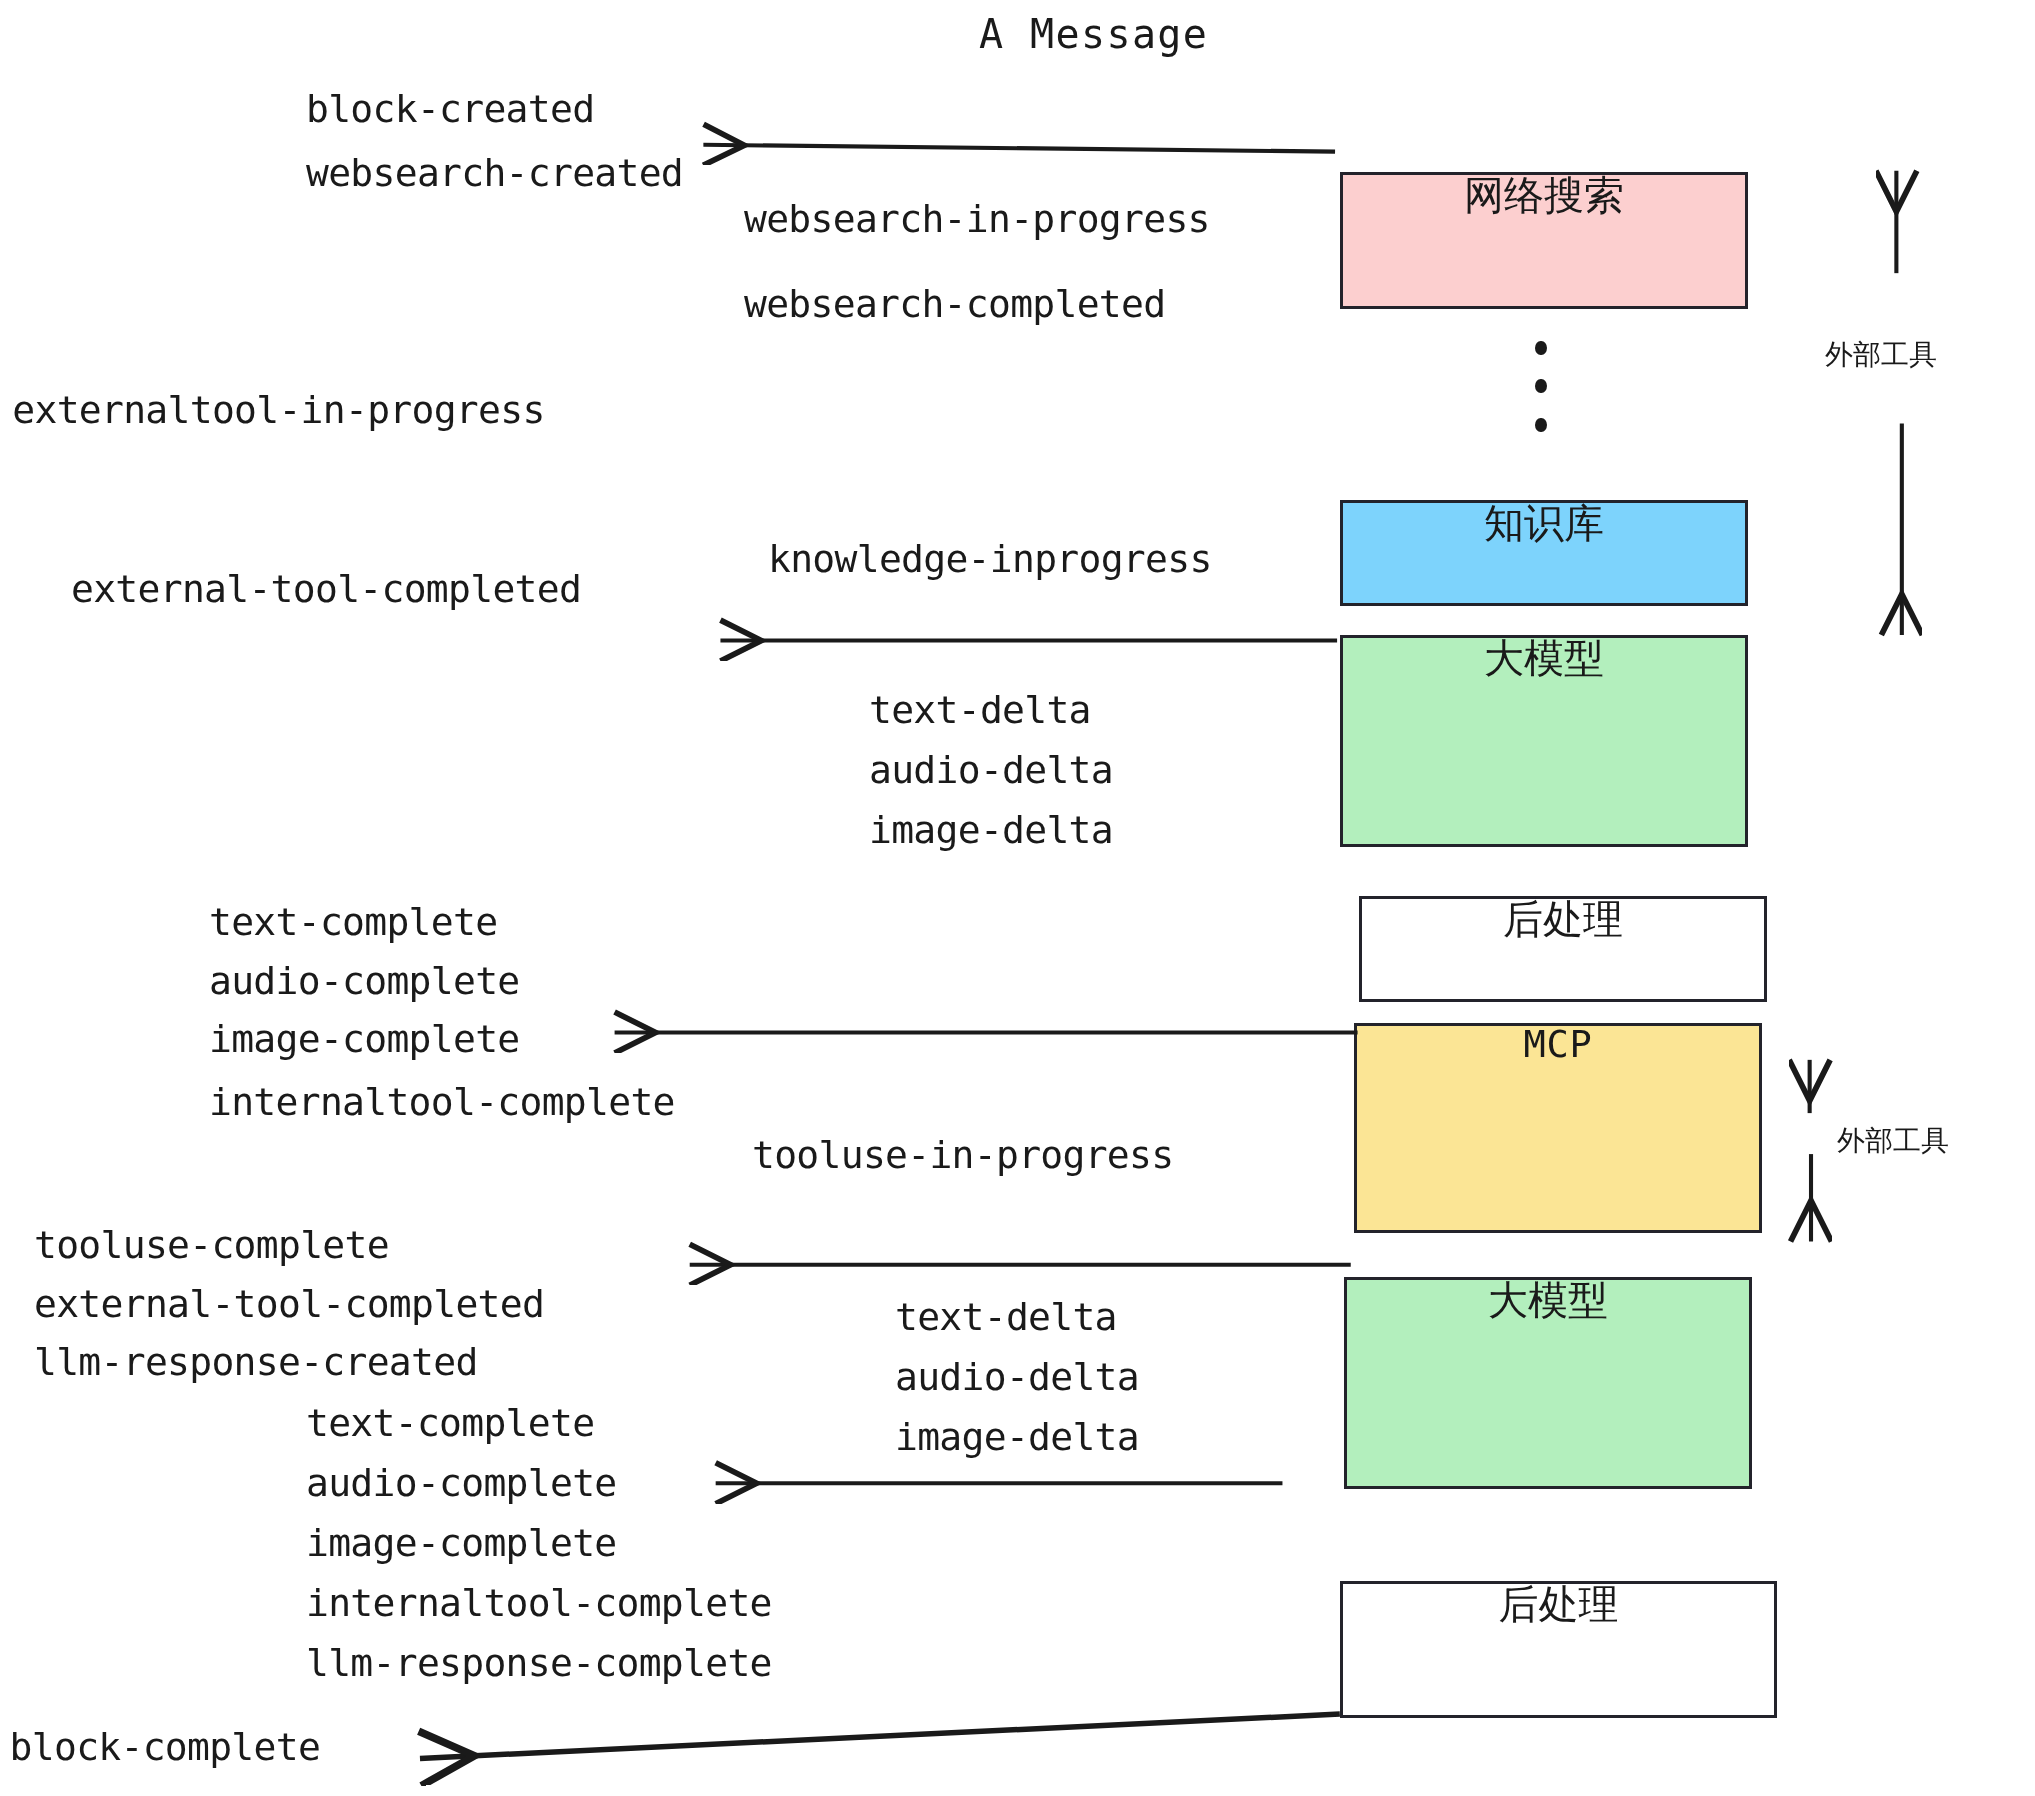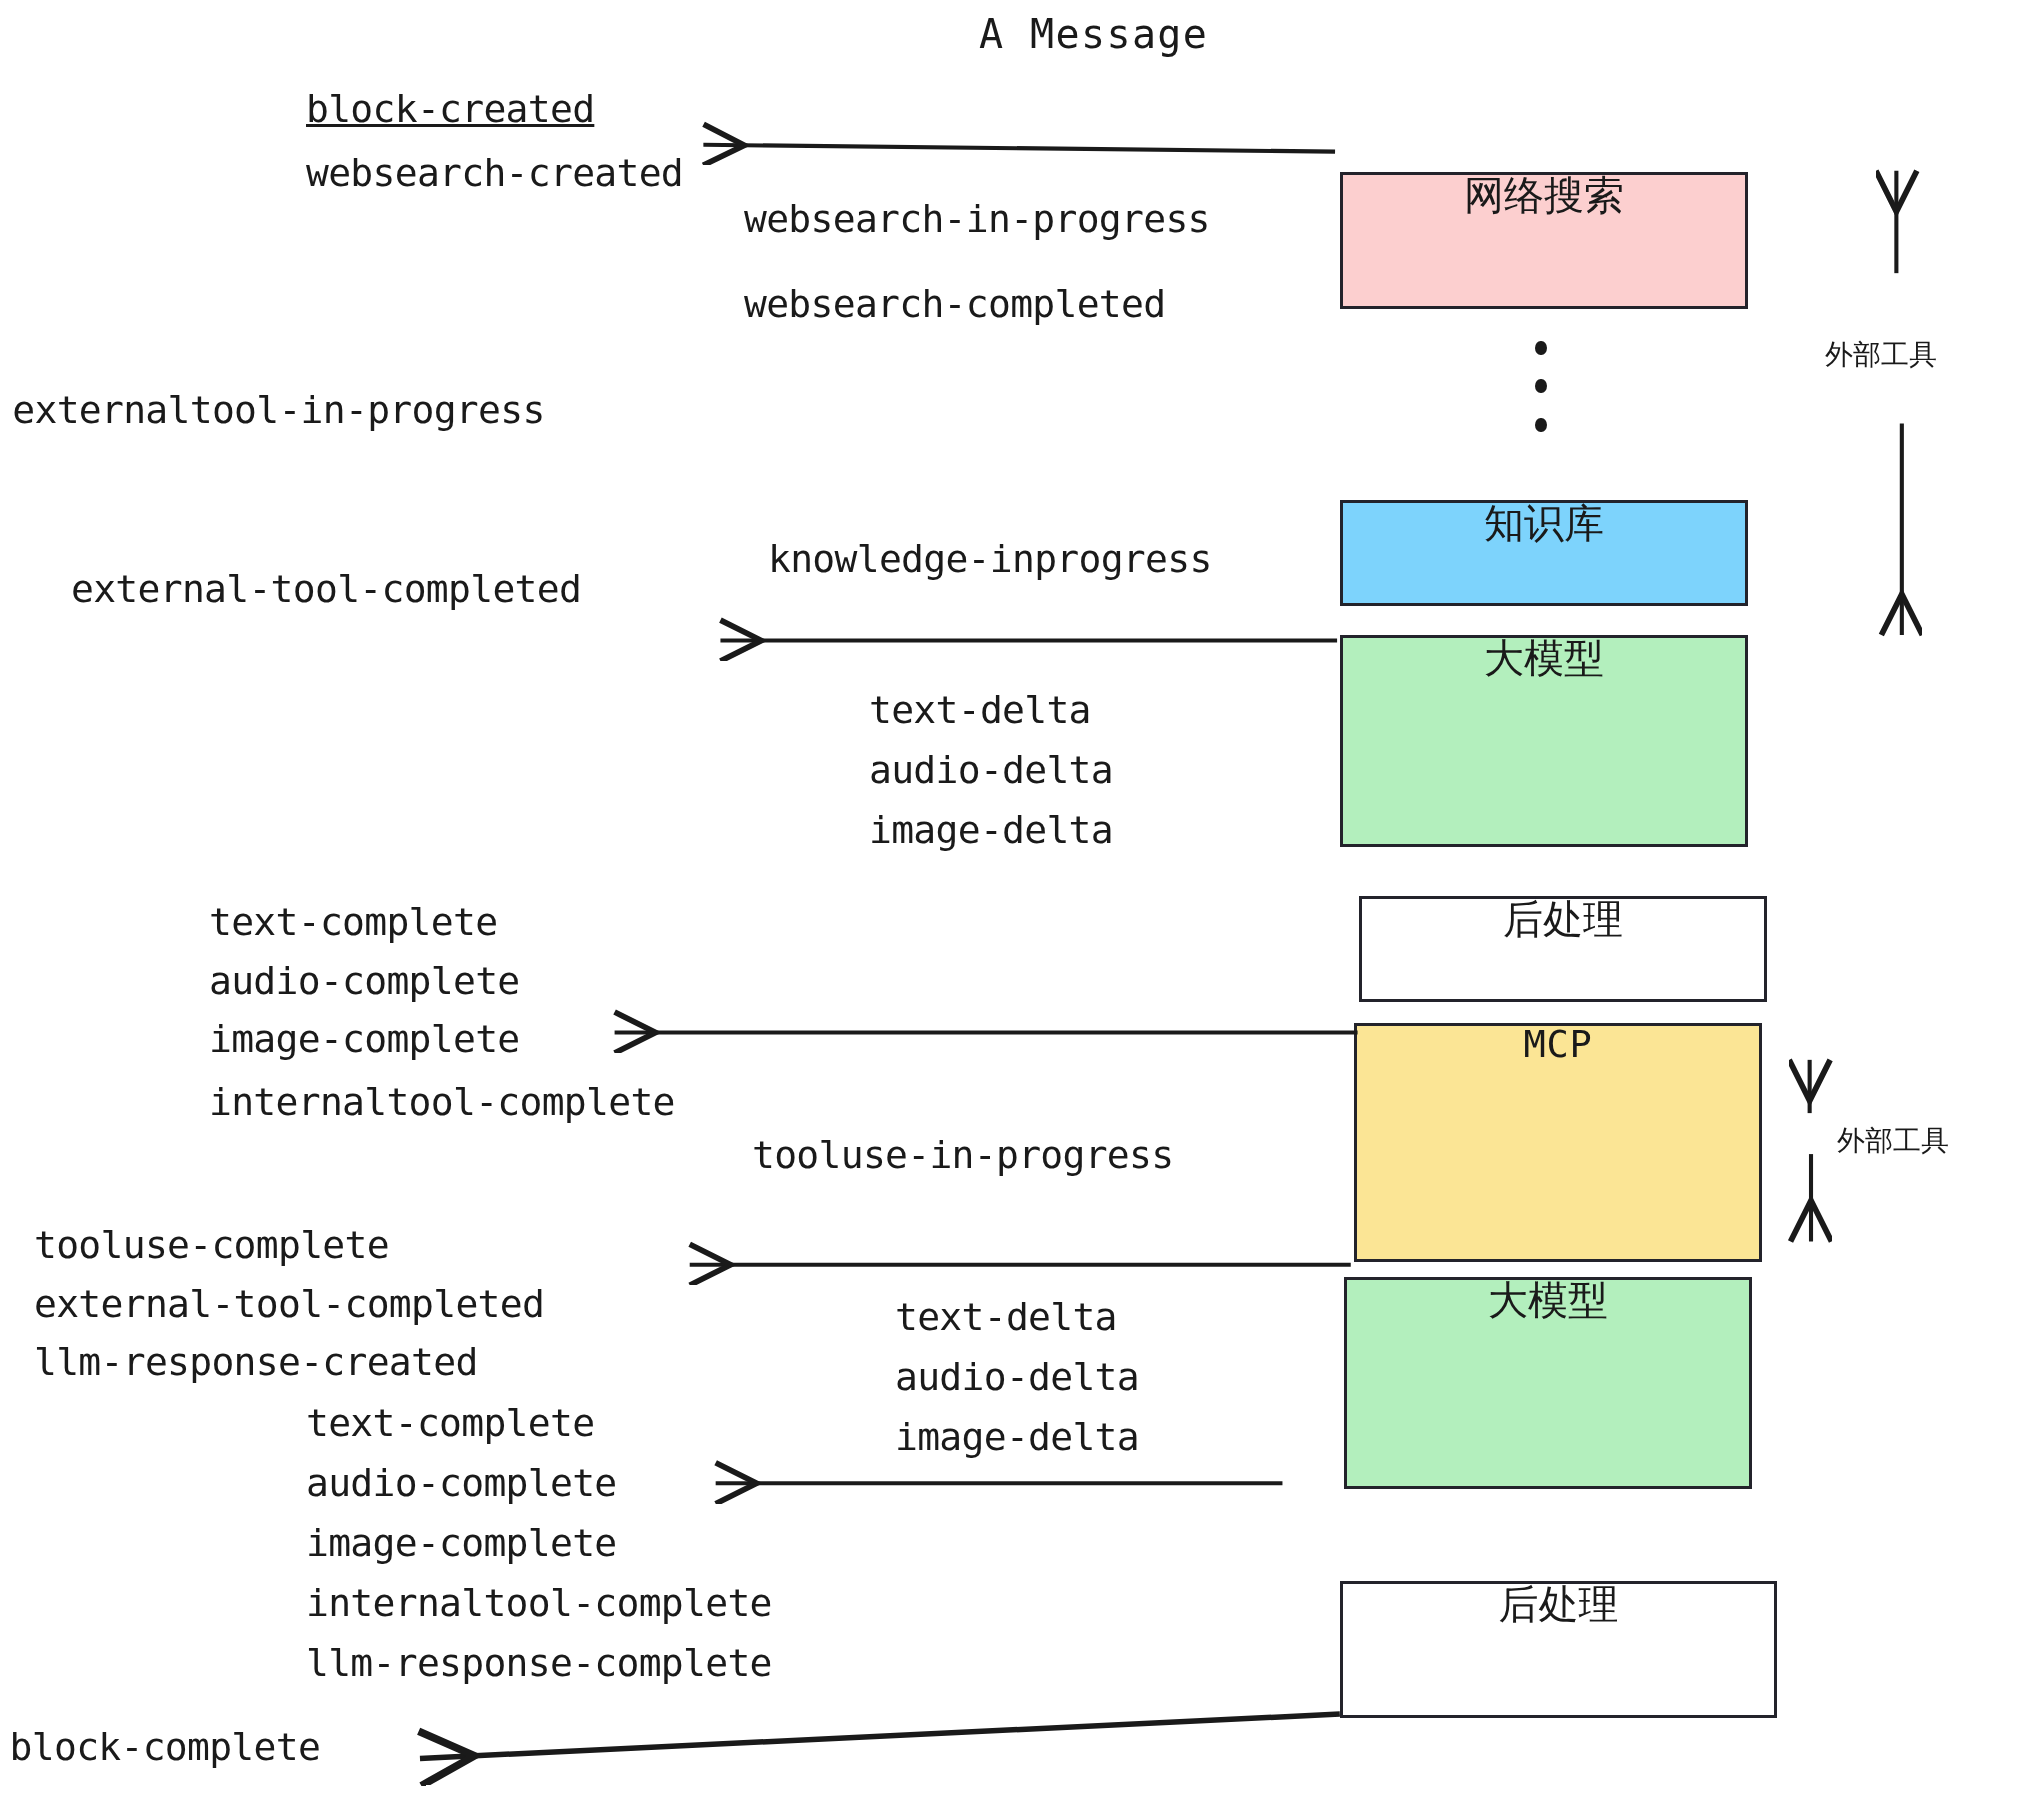--- a/index.html
+++ b/index.html
@@ -84,21 +84,21 @@
     pointer-events: none;
   }
 </style>
 </head>
 <body>
 
 <div id="canvas">
 
   <div class="title" style="left:979px; top:13.7px;">A Message</div>
 
-  <div class="mono" style="left:306px; top:90px;text-decoration:underline;">block-created</div>
+  <div class="mono" style="left:306px; top:90px;">block-created</div>
   <div class="mono" style="left:306px; top:154px;">websearch-created</div>
   <div class="mono" style="left:744px; top:200px;">websearch-in-progress</div>
   <div class="mono" style="left:744px; top:285px;">websearch-completed</div>
   <div class="mono" style="left:12.3px; top:391px;">externaltool-in-progress</div>
 
   <div class="mono" style="left:768px; top:540px;">knowledge-inprogress</div>
   <div class="mono" style="left:71px; top:570px;">external-tool-completed</div>
 
   <div class="mono" style="left:869px; top:691px;">text-delta</div>
   <div class="mono" style="left:869px; top:751px;">audio-delta</div>
@@ -138,21 +138,21 @@
   </div>
 
   <div class="node" style="left:1340px; top:635px; width:408px; height:212px; background:#b3efbd;">
     <span>大模型</span>
   </div>
 
   <div class="node" style="left:1359px; top:896px; width:408px; height:106px; background:#ffffff;">
     <span>后处理</span>
   </div>
 
-  <div class="node" style="left:1354px; top:1023px; width:408px; height:239px; background:#fbe595;">
+  <div class="node" style="left:1354px; top:1023px; width:408px; height:210px; background:#fbe595;">
     <span class="latin">MCP</span>
   </div>
 
   <div class="node" style="left:1344px; top:1277px; width:408px; height:212px; background:#b3efbd;">
     <span>大模型</span>
   </div>
 
   <div class="node" style="left:1340px; top:1581px; width:437px; height:137px; background:#ffffff;">
     <span>后处理</span>
   </div>

